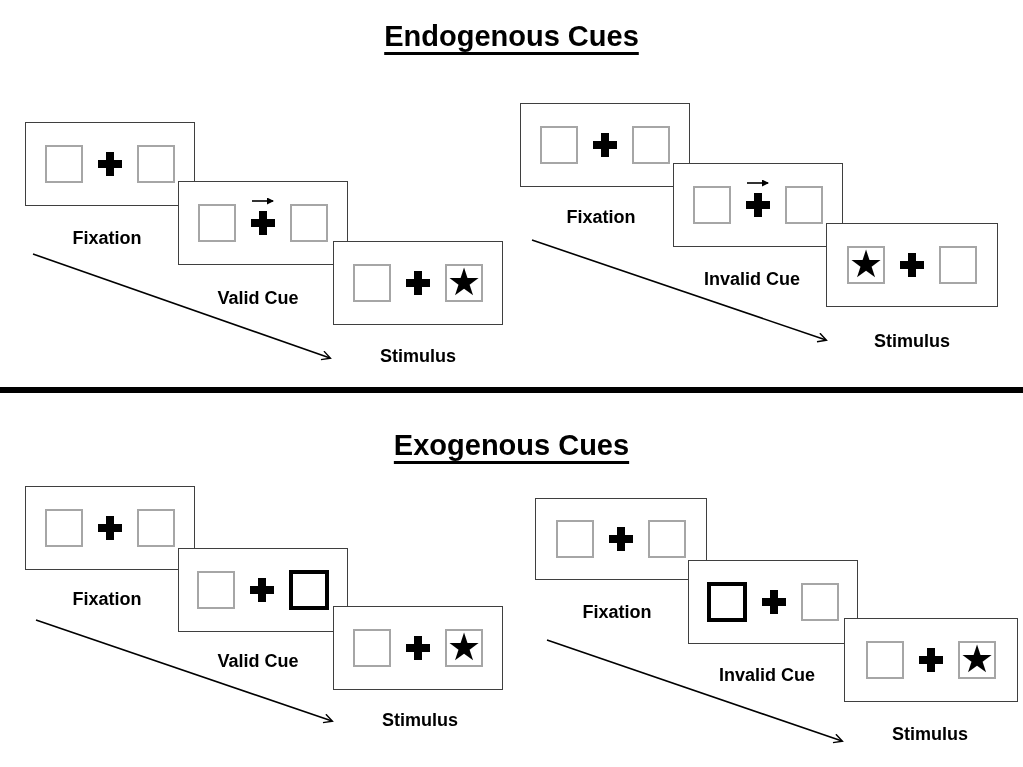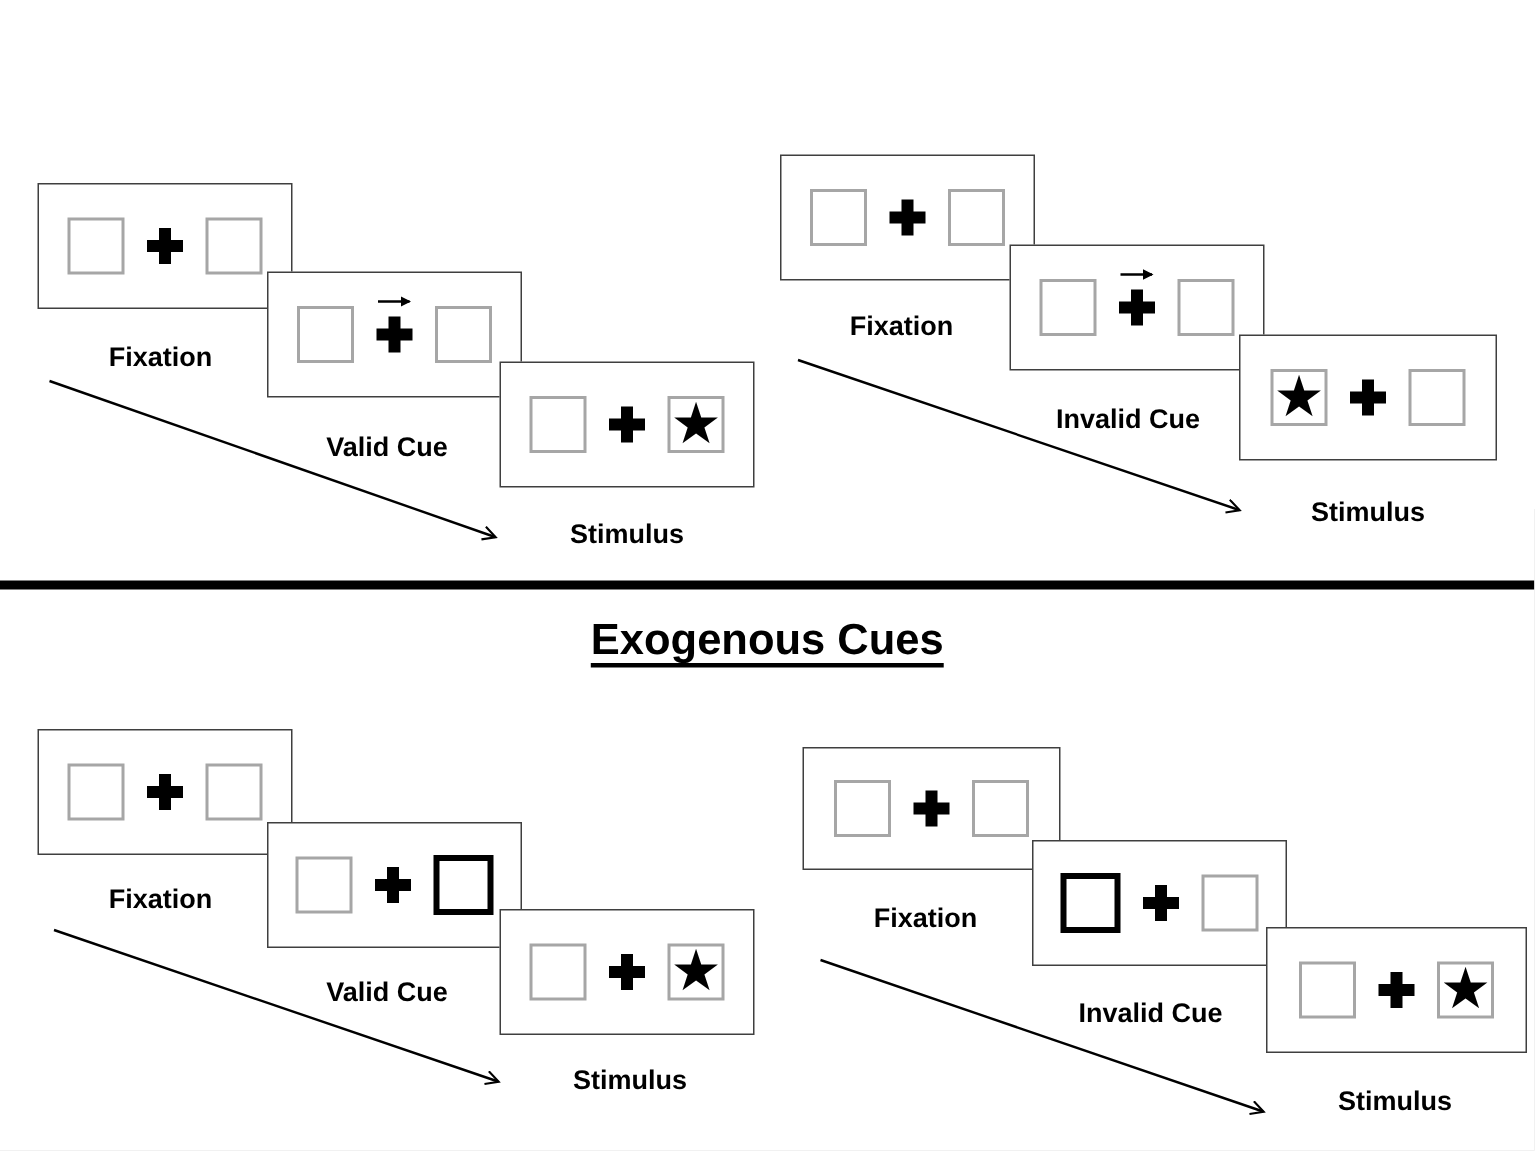--- a/index.html
+++ b/index.html
@@ -54,20 +54,21 @@
     <defs>
       <marker id="ah" markerWidth="14" markerHeight="14" refX="9" refY="5" orient="auto" markerUnits="userSpaceOnUse">
         <path d="M1,0.5 L9.5,5 L1,9.5" fill="none" stroke="#000" stroke-width="1.4"></path>
       </marker>
       <marker id="ahs" markerWidth="8" markerHeight="8" refX="6" refY="3.5" orient="auto" markerUnits="userSpaceOnUse">
         <path d="M0,0 L7,3.5 L0,7 Z" fill="#000"></path>
       </marker>
     </defs>
   </svg>
 
+  <div class="section-title" style="top:20px;">Endogenous Cues</div>
 
   <div class="panel" style="left:25px;top:122px;">
     <div class="box"></div>
     <div class="cross-wrap">
         <div class="cross"></div>
       </div>
     <div class="box"></div>
   </div>
   <div class="panel-label" style="left:22px;top:216px;">Fixation</div>
 
@@ -129,21 +130,21 @@
     <div class="box"></div>
   </div>
   <div class="panel-label" style="left:827px;top:319px;">Stimulus</div>
 
   <svg class="seq-arrow" style="left:524px;top:232px;" width="312" height="116">
     <line x1="8" y1="8" x2="302" y2="108" stroke="#000" stroke-width="1.6" marker-end="url(#ah)"></line>
   </svg>
 
   <div class="divider" style="top:387px;"></div>
 
-  <div class="section-title" style="top:411px;">Exogenous Cues</div>
+  <div class="section-title" style="top:429px;">Exogenous Cues</div>
 
   <div class="panel" style="left:25px;top:486px;">
     <div class="box"></div>
     <div class="cross-wrap">
         <div class="cross"></div>
       </div>
     <div class="box"></div>
   </div>
   <div class="panel-label" style="left:22px;top:577px;">Fixation</div>
 

